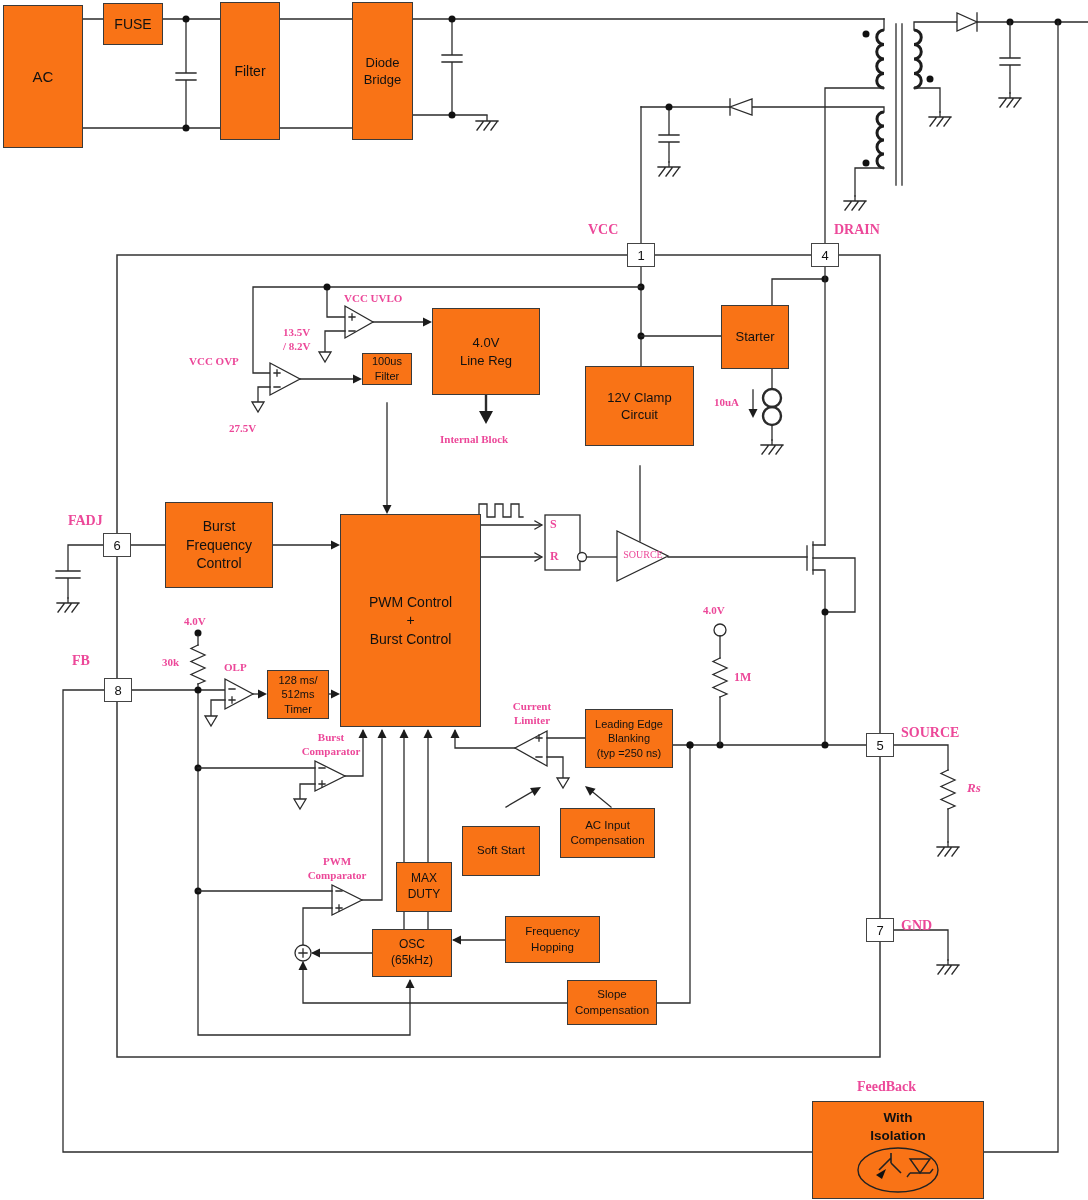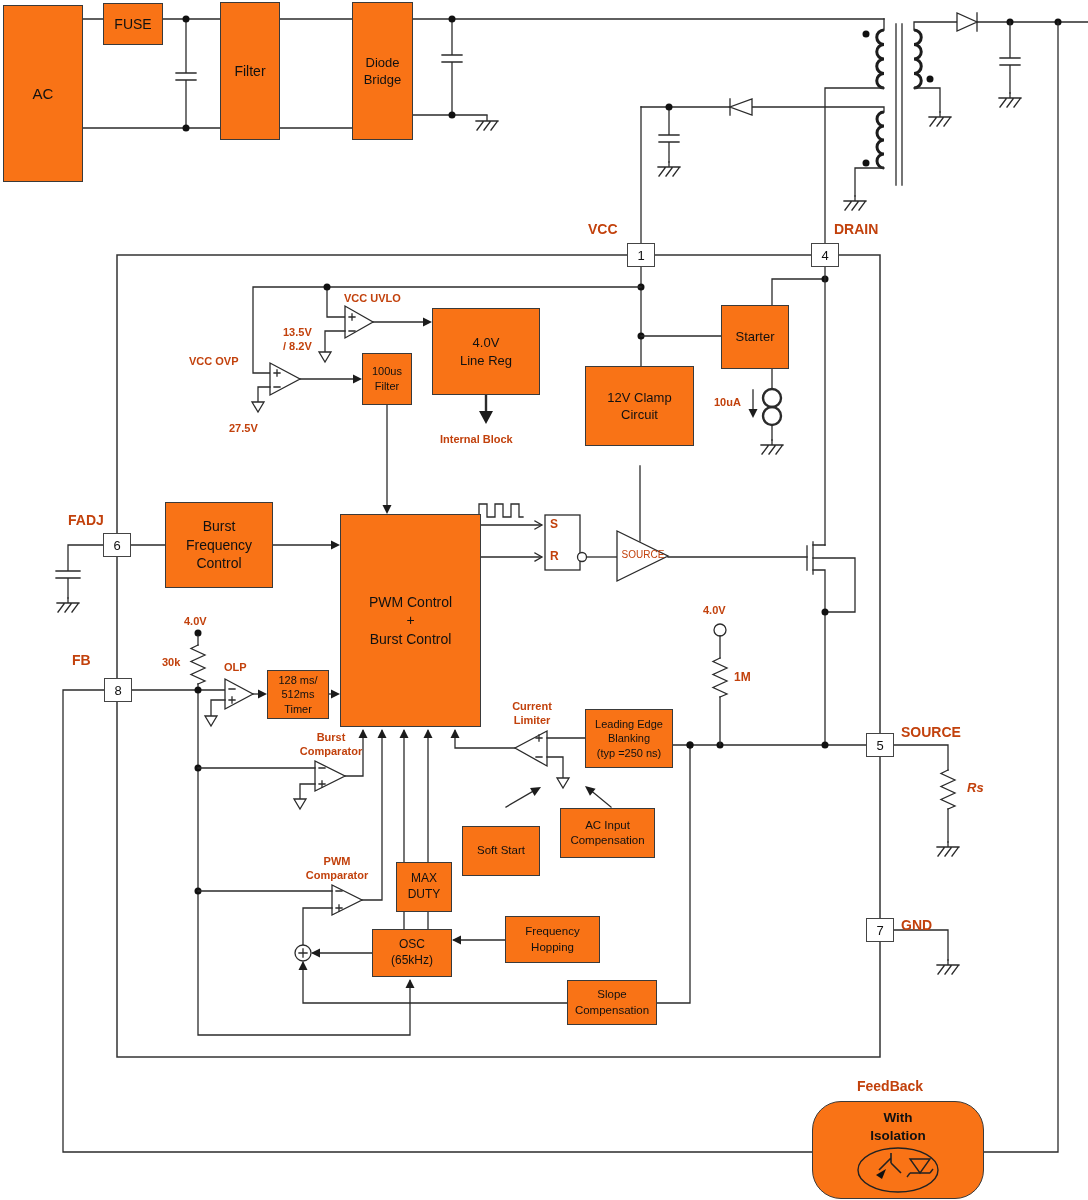--- a/index.html
+++ b/index.html
@@ -11,26 +11,26 @@
   .coil{stroke:#1c1c1c;stroke-width:3;fill:none;}
   .sym{stroke:#2b2b2b;stroke-width:1.3;fill:#fff;}
   .dot{fill:#111;stroke:none;}
   .arr{fill:#1c1c1c;stroke:none;}
   .box{position:absolute;box-sizing:border-box;background:#f97316;border:1.4px solid #3a3a3a;
        display:flex;align-items:center;justify-content:center;text-align:center;
        white-space:pre-line;color:#111;line-height:1.32;}
   .pin{position:absolute;box-sizing:border-box;width:28px;height:24px;background:#fff;
        border:1.4px solid #444;display:flex;align-items:center;justify-content:center;
        font-size:13px;color:#111;}
-  .lbl{position:absolute;white-space:pre-line;color:#c2410c;font-weight:bold;
-       font-size:11px;line-height:1.25;}
+  .lbl{position:absolute;white-space:pre-line;color:#ec4899;font-weight:bold;
+       font-size:11px;line-height:1.25;font-family:Liberation Serif, serif;}
   .lbl.lg{font-size:14px;}
   .lbl.ctr{text-align:center;}
   .lbl.reg{font-weight:normal;}
-  .fbbox{flex-direction:column;justify-content:flex-start;padding-top:7px;font-weight:bold;border-radius:29px;}
+  .fbbox{flex-direction:column;justify-content:flex-start;padding-top:7px;font-weight:bold;}
 </style>
 </head>
 <body>
 
 <div class="stage">
 
 <svg class="wires" width="1088" height="1200" viewBox="0 0 1088 1200">
   <defs>
     <g id="gsym">
           <path class="w" d="M0,0 V5 M-11,5 H11 M-10,14 L-4,6 M-3,14 L3,6 M4,14 L10,6"></path>
@@ -272,31 +272,31 @@
     <polyline class="w" points="948,770 941,773.5 955,780 941,786.5 955,793 941,799.5 955,806 948,809"></polyline>
     <path class="w" d="M948,809 V842"></path>
   </g>
   <use href="#gsym" transform="translate(948,842)"></use>
   <g>
     <path class="w" d="M894,930 H948 V960"></path>
   </g>
   <use href="#gsym" transform="translate(948,960)"></use>
 </svg>
 
-<div class="box" style="left:3px;top:5px;width:80px;height:177px;font-size:15px"><span>AC</span></div>
+<div class="box" style="left:3px;top:5px;width:80px;height:143px;font-size:15px"><span>AC</span></div>
 <div class="box" style="left:103px;top:3px;width:60px;height:42px;font-size:14px"><span>FUSE</span></div>
 <div class="box" style="left:220px;top:2px;width:60px;height:138px;font-size:14px"><span>Filter</span></div>
 <div class="box" style="left:352px;top:2px;width:61px;height:138px;font-size:13px"><span>Diode
 Bridge</span></div>
 <div class="box" style="left:721px;top:305px;width:68px;height:64px;font-size:13px"><span>Starter</span></div>
 <div class="box" style="left:585px;top:366px;width:109px;height:80px;font-size:13px"><span>12V Clamp
 Circuit</span></div>
 <div class="box" style="left:432px;top:308px;width:108px;height:87px;font-size:13px"><span>4.0V
 Line Reg</span></div>
-<div class="box" style="left:362px;top:353px;width:50px;height:52px;font-size:11px"><span>100us
+<div class="box" style="left:362px;top:353px;width:50px;height:32px;font-size:11px"><span>100us
 Filter</span></div>
 <div class="box" style="left:165px;top:502px;width:108px;height:86px;font-size:14px"><span>Burst
 Frequency
 Control</span></div>
 <div class="box" style="left:340px;top:514px;width:141px;height:213px;font-size:14px"><span>PWM Control
 +
 Burst Control</span></div>
 <div class="box" style="left:267px;top:670px;width:62px;height:49px;font-size:11px"><span>128 ms/
 512ms
 Timer</span></div>

